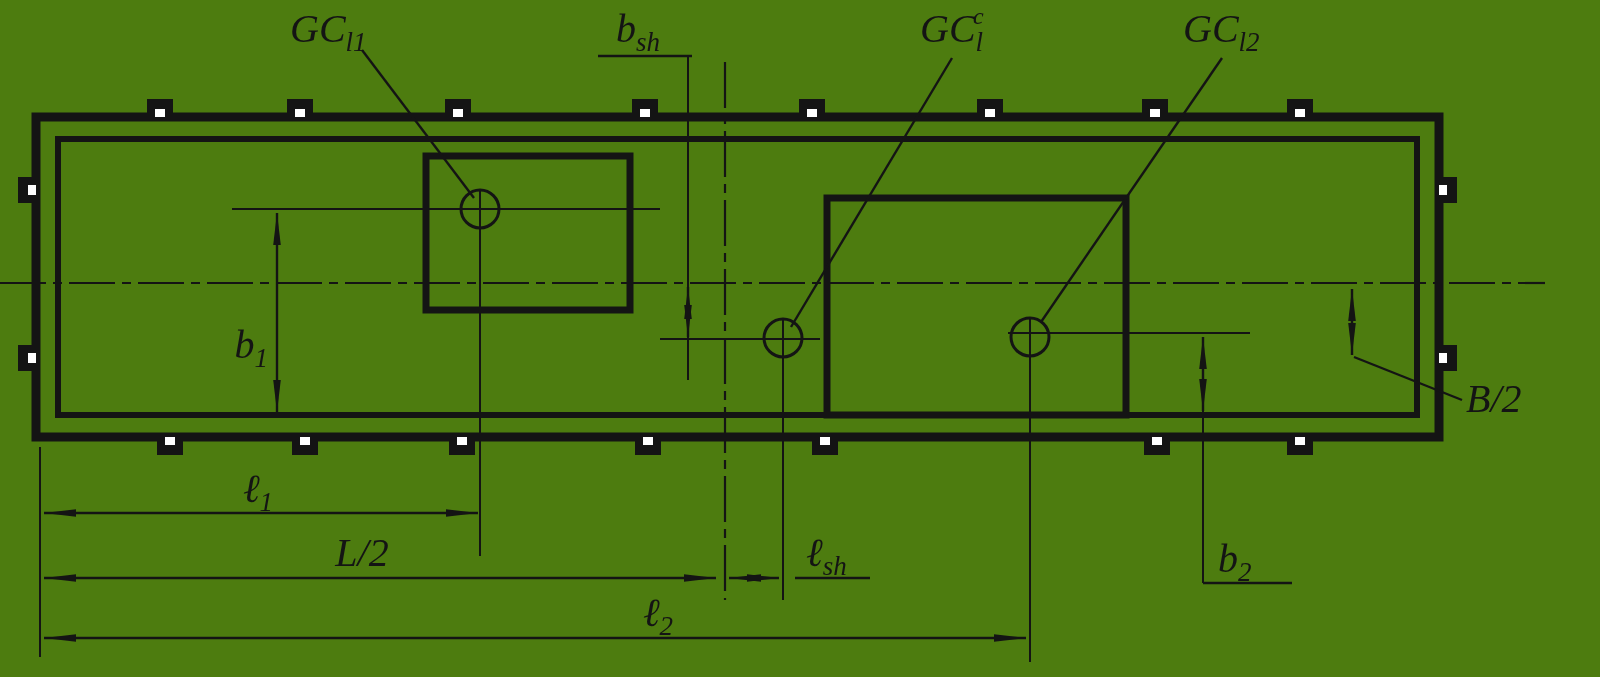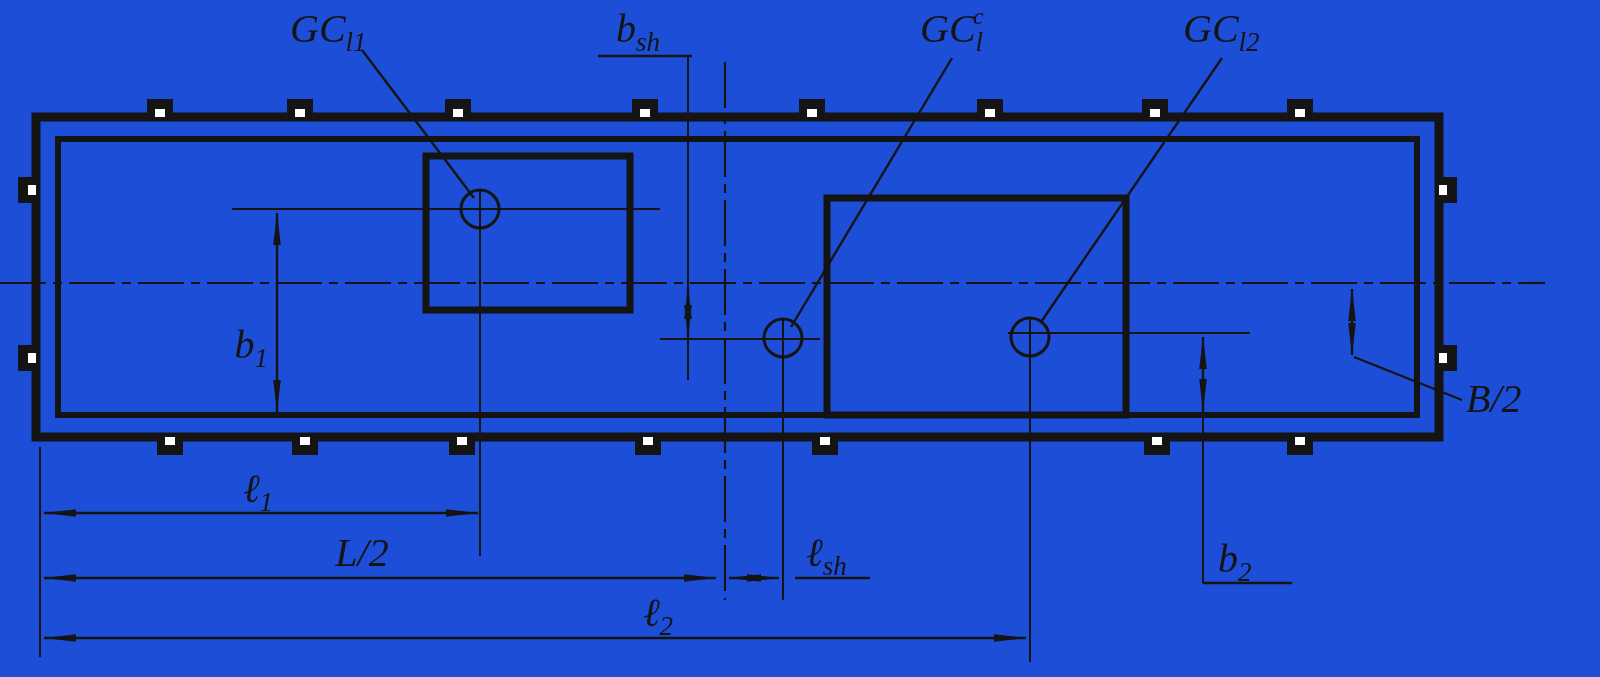--- a/index.html
+++ b/index.html
@@ -1,16 +1,16 @@
 <!DOCTYPE html>
 <html><head>
 <meta charset="utf-8">
 <style>
   html,body{margin:0;padding:0;background:#ffffff;}
-  .stage{width:1600px;height:677px;position:relative;background:#1d4ed8;}
+  .stage{width:1600px;height:677px;position:relative;background:#4d7c0f;}
   svg{display:block;font-family:"Liberation Serif","DejaVu Serif",serif;}
   .hull-outer{fill:none;stroke:#141414;stroke-width:9;}
   .hull-inner{fill:none;stroke:#141414;stroke-width:6;}
   .block{fill:none;stroke:#141414;stroke-width:7;}
   .thin{fill:none;stroke:#141414;stroke-width:2;}
   .dim{fill:none;stroke:#141414;stroke-width:2.4;}
   .cl{fill:none;stroke:#141414;stroke-width:2.2;stroke-dasharray:46 7 9 7;}
   .gc{fill:none;stroke:#141414;stroke-width:3;}
   .lbl{font-style:italic;font-size:40px;fill:#141414;}
   .sub{font-size:27px;}

